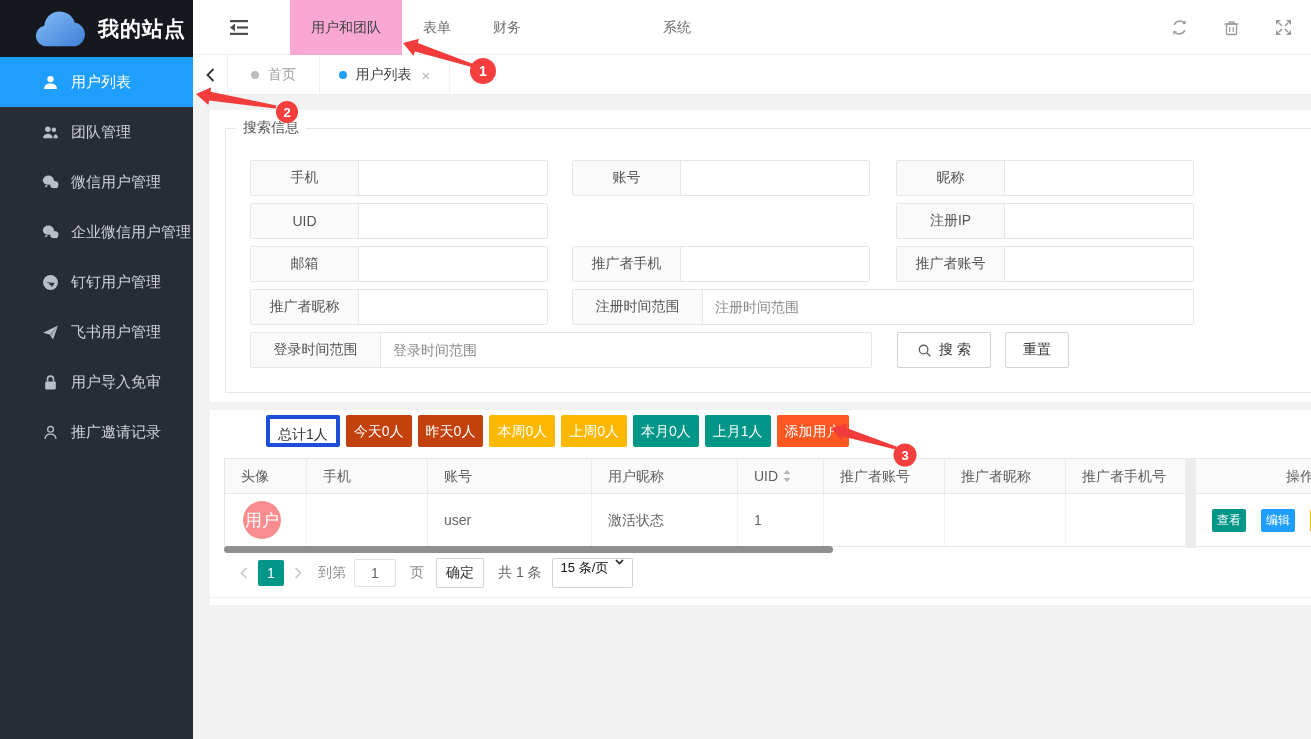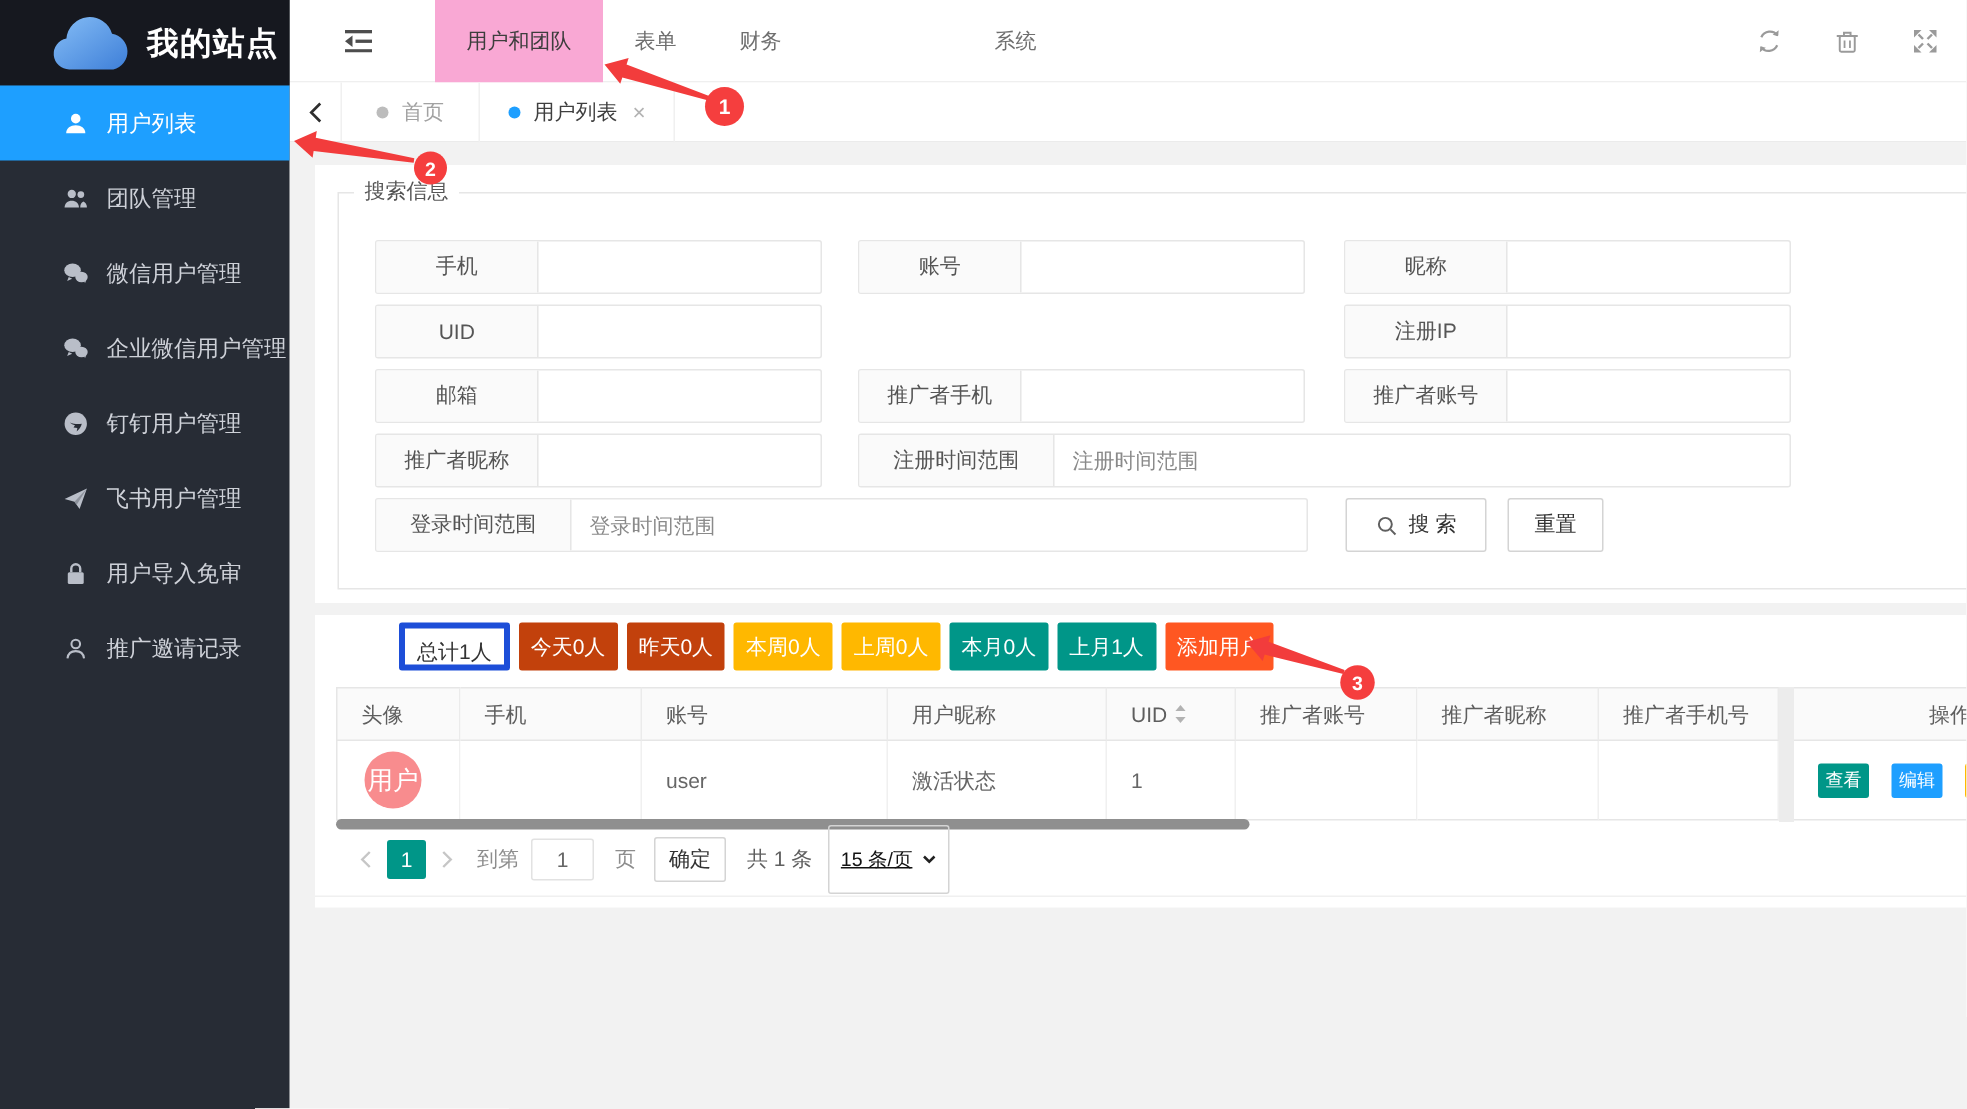--- a/index.html
+++ b/index.html
@@ -93,21 +93,21 @@
 
   
   .pager { position:absolute; left:30px; top:148px; height:30px; display:flex; align-items:center; }
   .pg-arrow { width:10px; display:flex; cursor:pointer; }
   .pg-cur { margin-left:8px; width:26px; height:26px; line-height:26px; text-align:center; background:#009688; color:#fff; border-radius:2px; font-size:14px; cursor:pointer; }
   .pg-next { margin-left:10px; }
   .pg-txt { margin-left:14px; font-size:14px; color:#8d8d8d; }
   .pg-input { margin-left:8px; width:42px; height:28px; border:1px solid #e2e2e2; border-radius:2px; text-align:center; font-size:14px; color:#666; outline:0; font-family:inherit; }
   .pg-confirm { margin-left:12px; width:48px; height:30px; background:#fff; border:1px solid #d4d4d4; border-radius:2px; font-size:14px; color:#333; cursor:pointer; font-family:inherit; }
   .pg-total { margin-left:14px; font-size:14px; color:#5f5f5f; }
-  .pg-select { margin-left:10px; height:46px; border:1px solid #d4d4d4; border-radius:2px; display:flex; align-items:center; padding:0 8px; font-size:13px; color:#111; cursor:pointer;text-decoration:underline; }
+  .pg-select { margin-left:10px; height:30px; border:1px solid #d4d4d4; border-radius:2px; display:flex; align-items:flex-start; padding:0 8px; font-size:13px; color:#111; cursor:pointer; }
   .pg-select svg { margin-left:7px; }
   .card-line { position:absolute; left:0; right:0; top:187px; height:1px; background:#f0f0f0; }
 
   
   .anno { position:absolute; left:0; top:0; z-index:50; pointer-events:none; }
 </style>
 </head>
 <body>
 
 <div class="stage">

